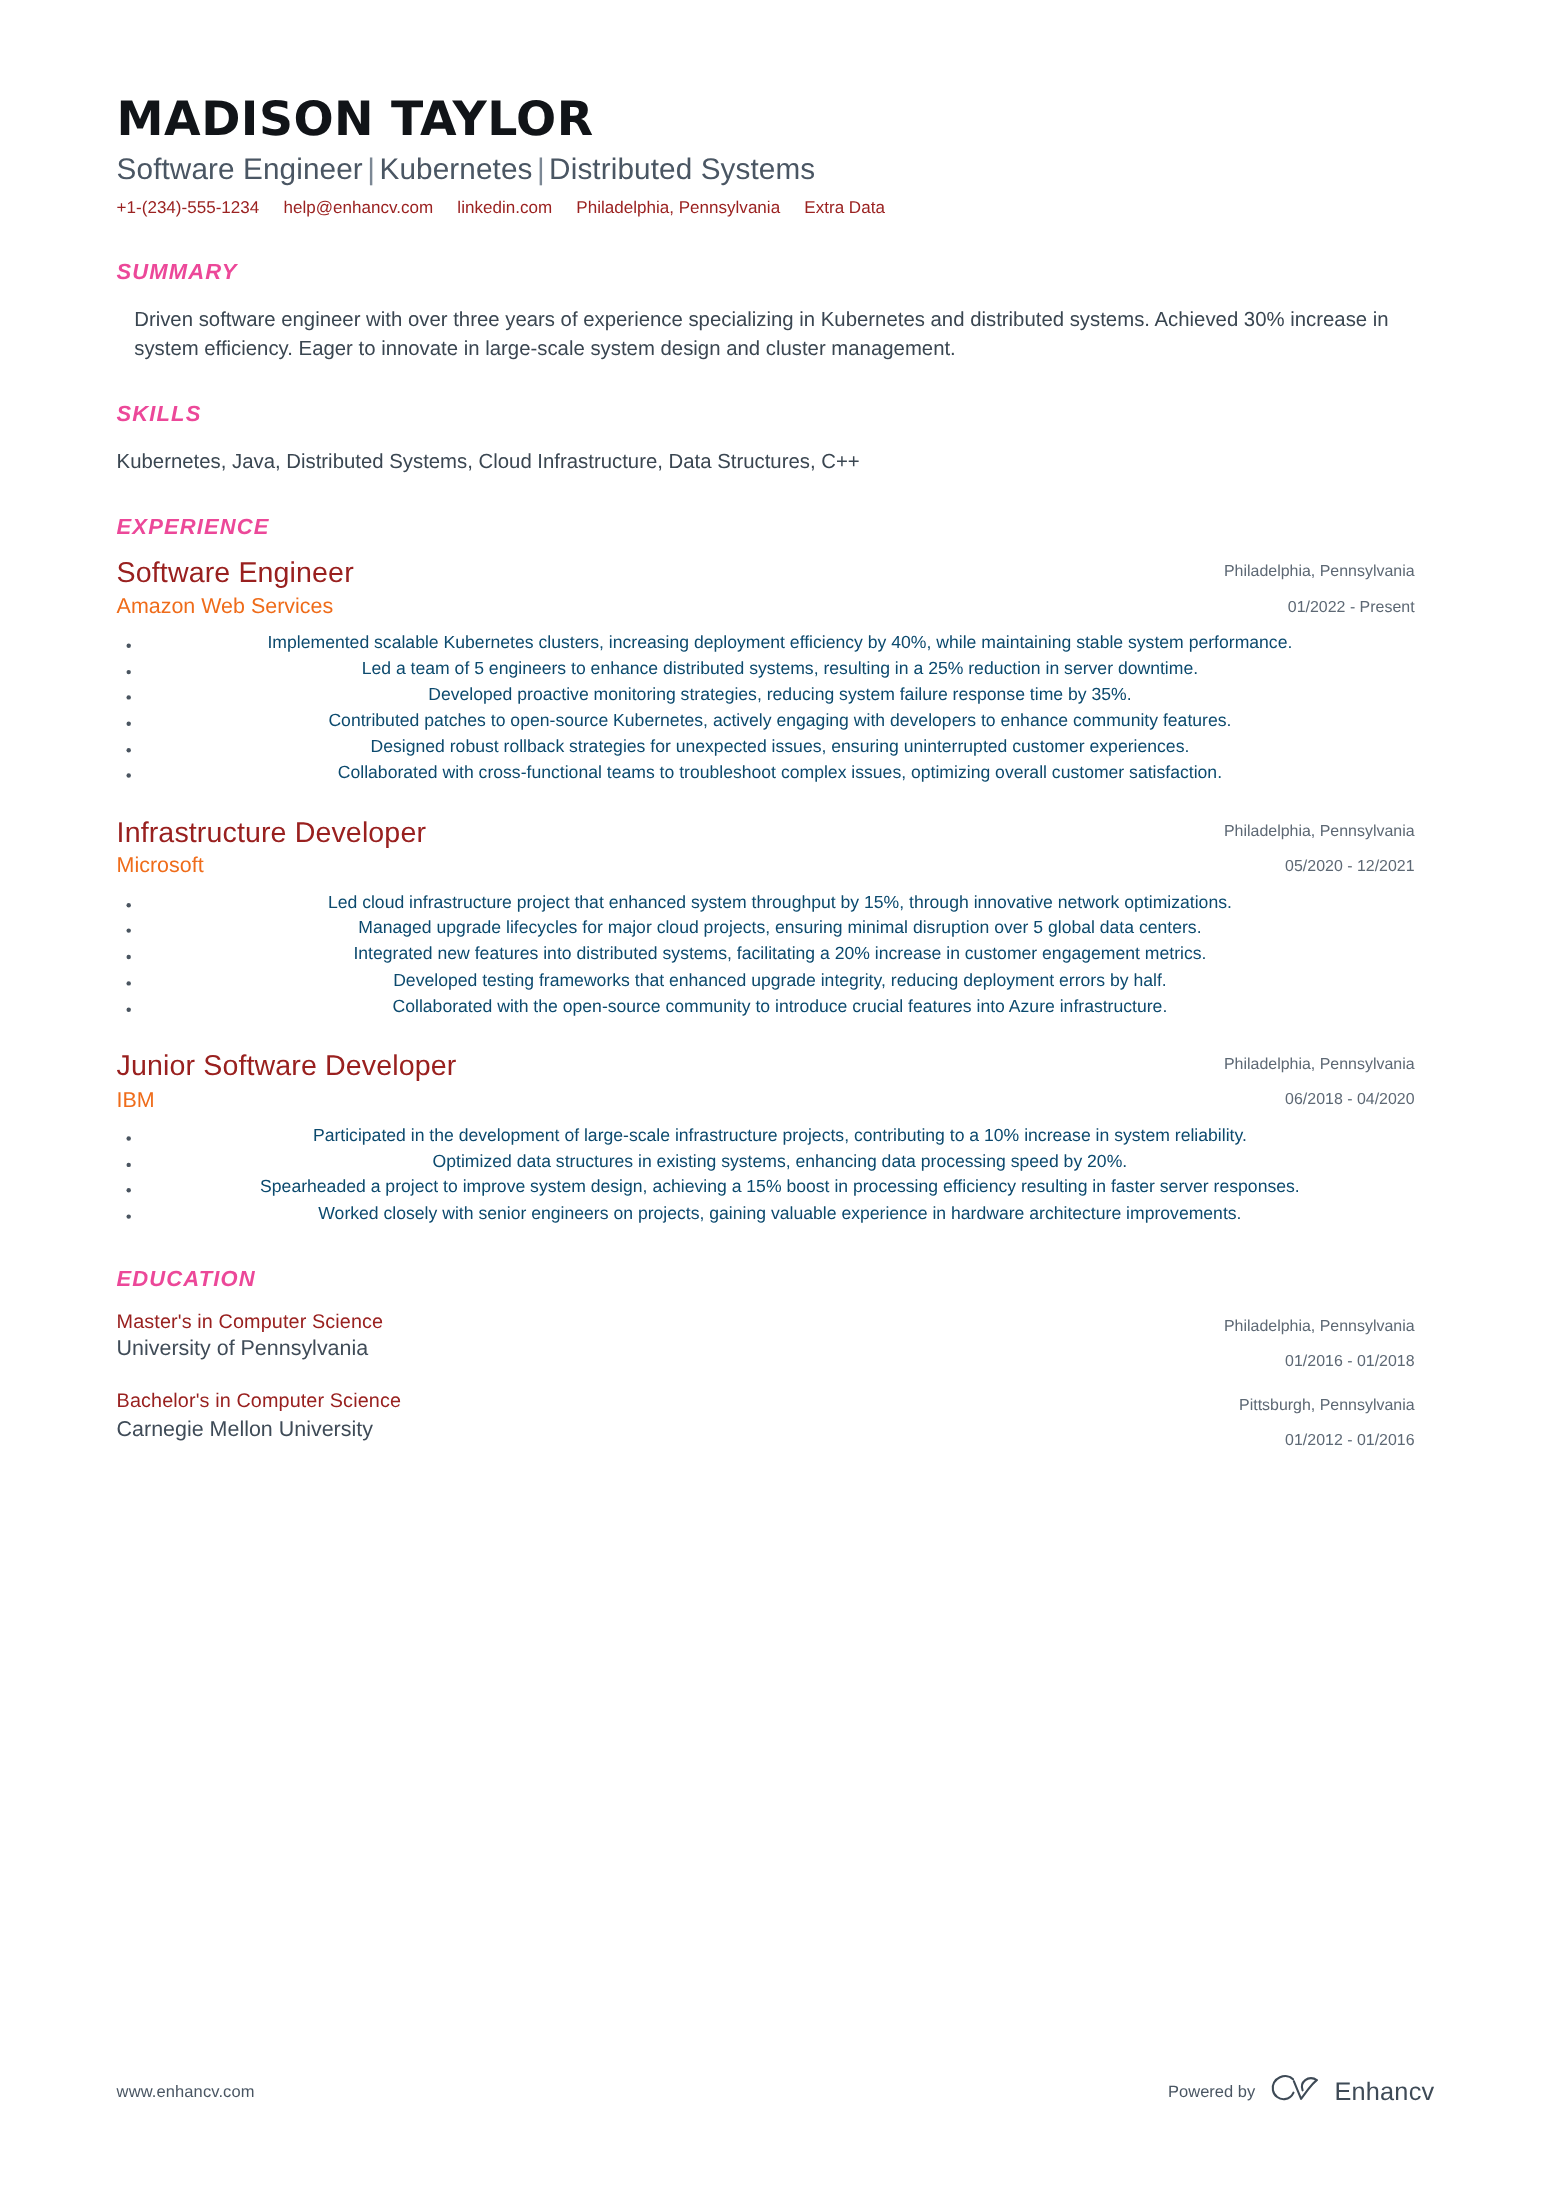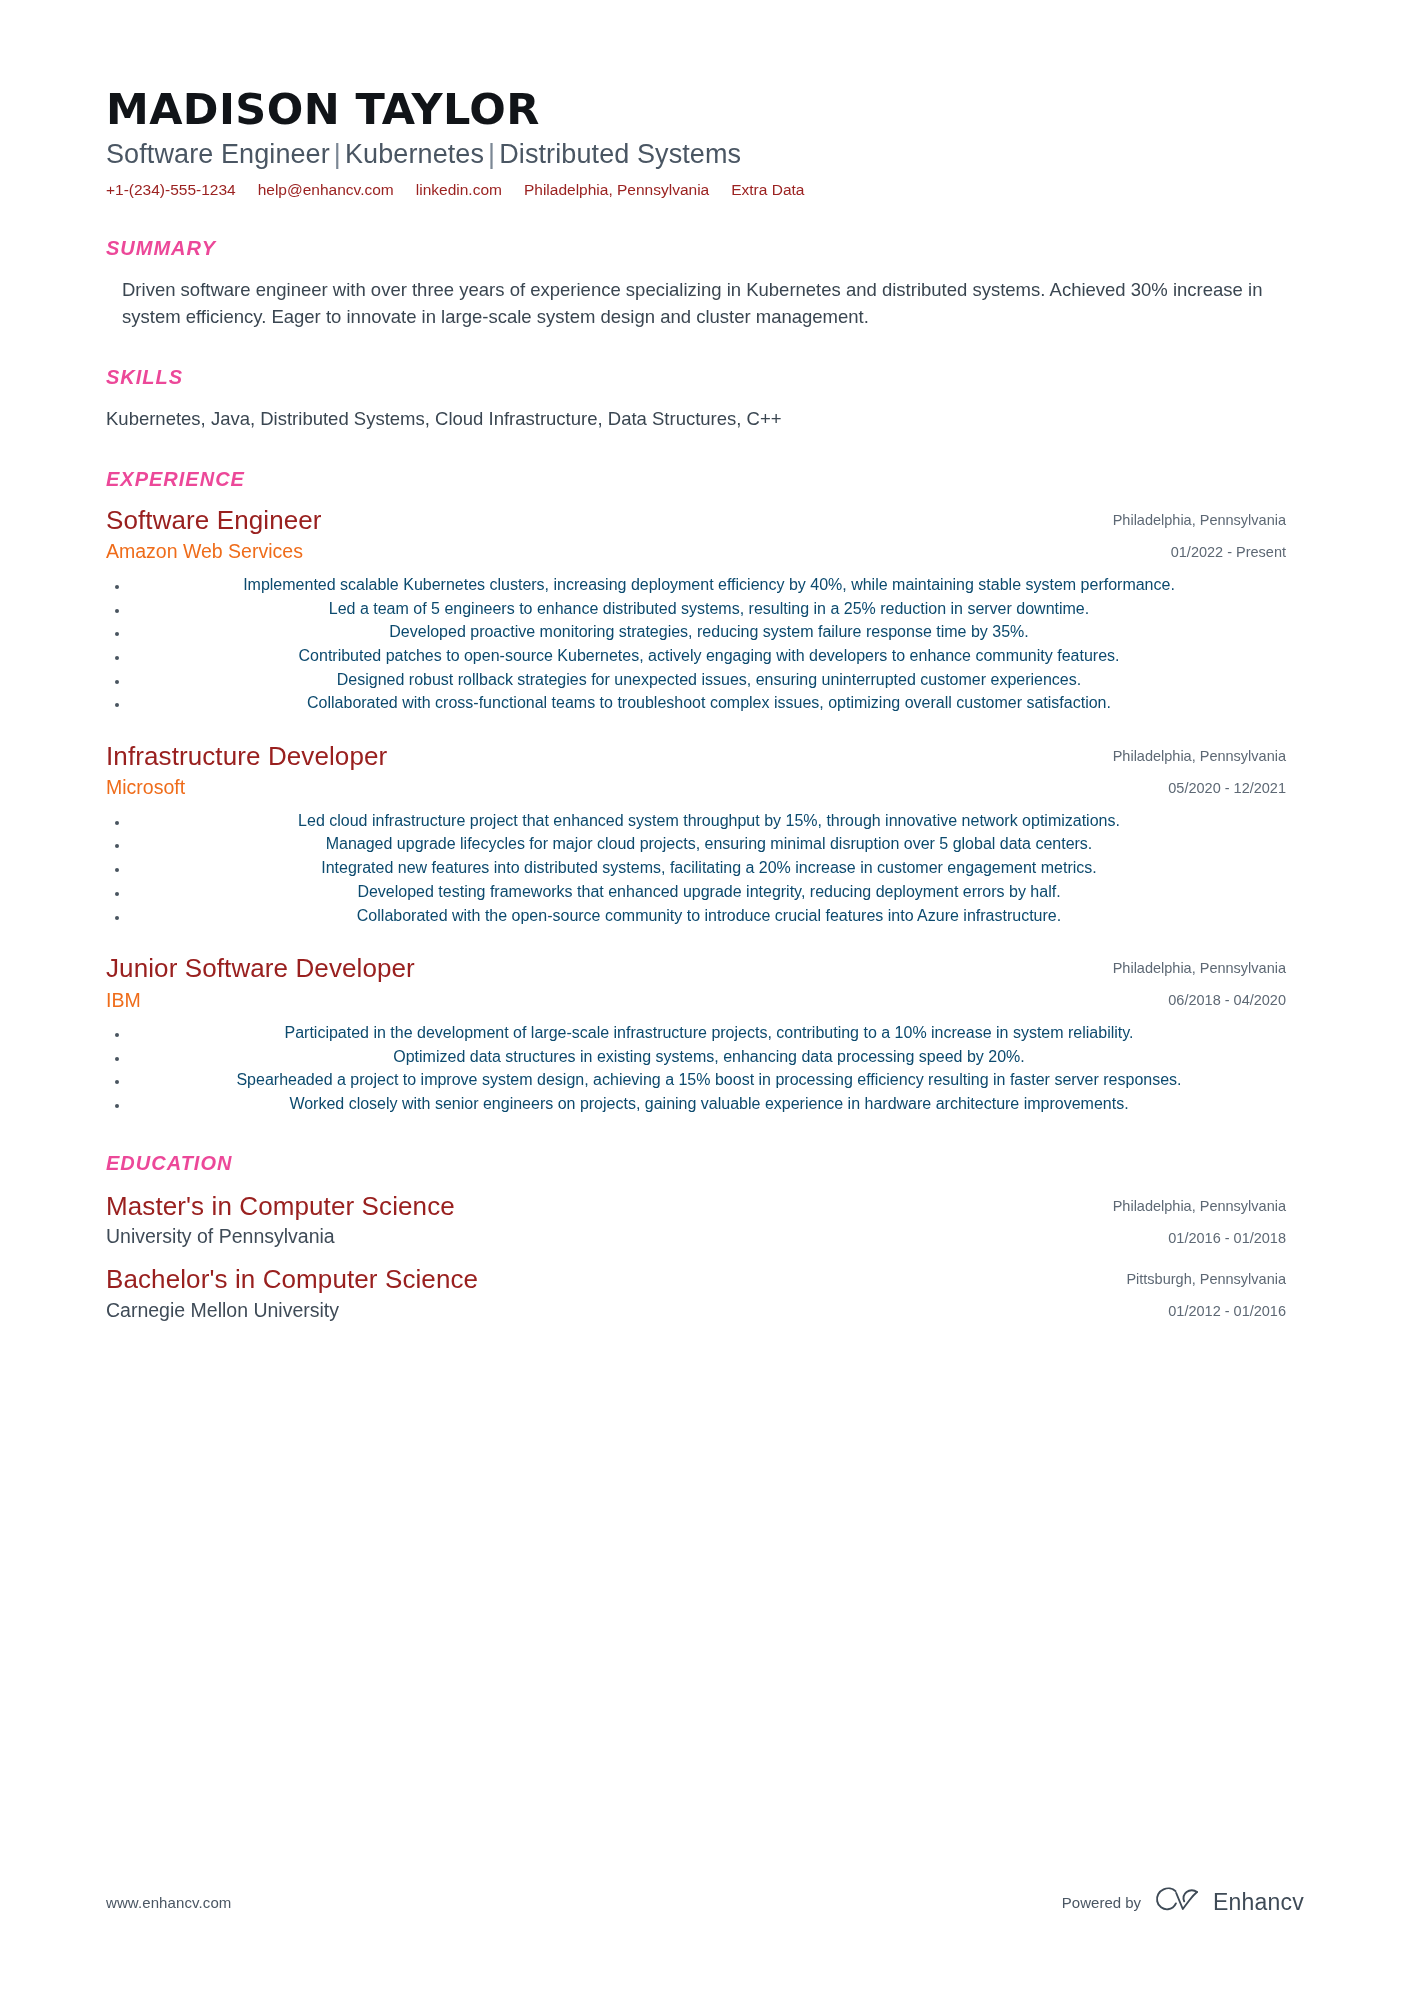--- a/index.html
+++ b/index.html
@@ -162,21 +162,21 @@
     position: absolute;
     left: 9px;
     top: 11px;
     width: 4px;
     height: 4px;
     border-radius: 50%;
     background: #49545f;
   }
 
   .edu-entry { margin-top: 16px; margin-bottom: 12px; }
-  .edu-entry .entry-title { font-size: 26px; margin-bottom: 3px; }
+  .edu-entry .entry-title { font-size: 18px; margin-bottom: 3px; }
 
   
   .footer {
     position: absolute;
     left: 106px;
     right: 106px;
     bottom: 78px;
     display: flex;
     justify-content: space-between;
     align-items: center;

